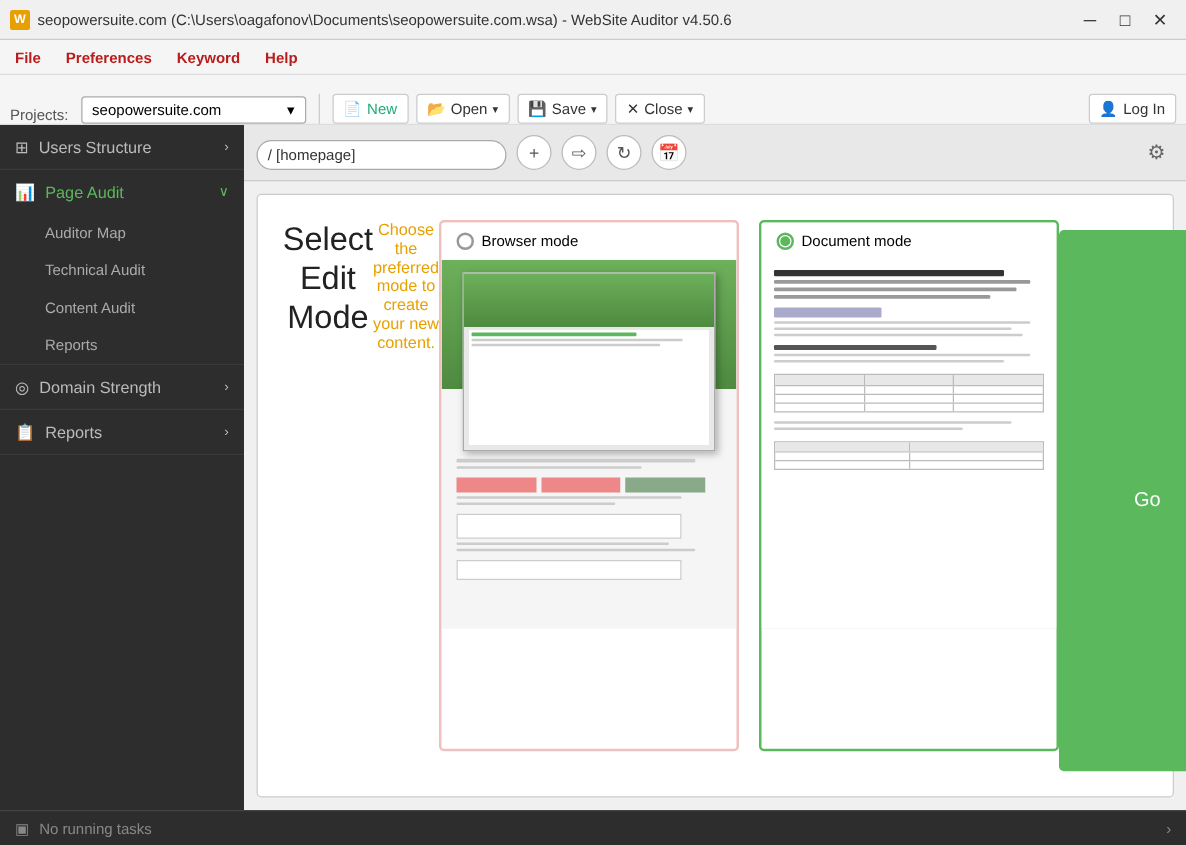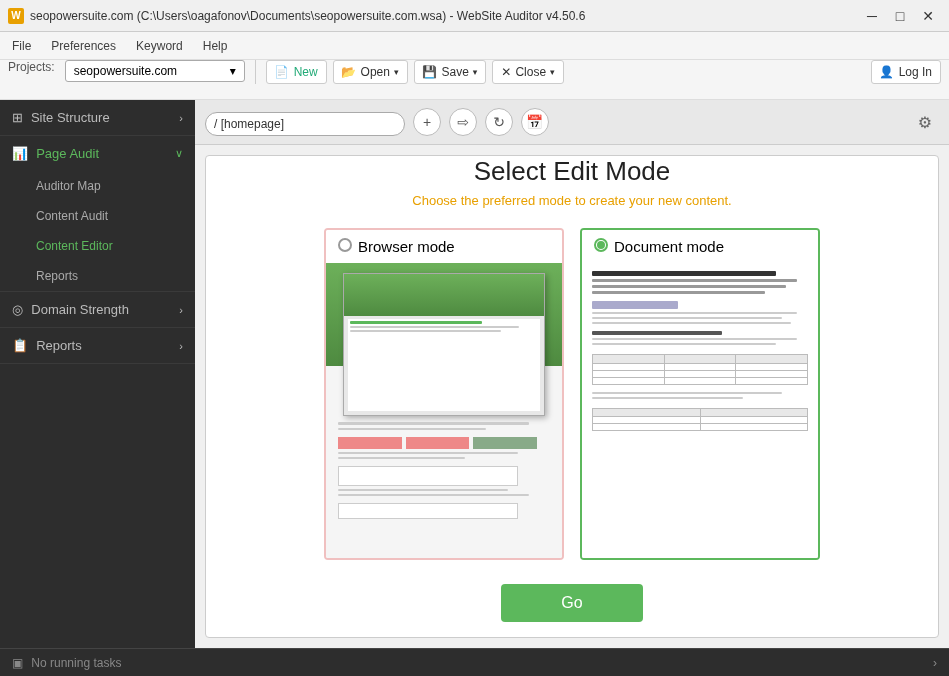--- a/index.html
+++ b/index.html
@@ -28,30 +28,31 @@
       display: flex;
       align-items: center;
       padding: 0 4px;
       border-bottom: 1px solid #ddd;
       gap: 4px;
     }
     .menu-item {
       padding: 3px 8px;
       cursor: pointer;
       font-size: 12px;
-      color: #404040;
+      color: #b91c1c;
       border-radius: 2px;
+      font-weight: bold;
     }
 
     
     .toolbar {
       background: #f5f5f5;
       height: 40px;
       display: flex;
-      align-items: flex-start;
+      align-items: flex-end;
       padding: 0 8px;
       border-bottom: 1px solid #ddd;
       gap: 6px;
     }
     .toolbar-label { font-size: 12px; color: #555; margin-right: 4px; }
     .project-dropdown {
       background: white;
       border: 1px solid #aaa;
       border-radius: 3px;
       padding: 3px 8px;
@@ -176,25 +177,26 @@
       background: #f0f0f0;
       overflow-y: auto;
       display: flex;
       flex-direction: column;
     }
 
     
     .dialog-overlay {
       flex: 1;
       display: flex;
-      flex-direction: column;
+      flex-direction: row;
       background: white;
       margin: 10px;
       border: 1px solid #ccc;
       border-radius: 4px;
+      padding: 20px;
       position: relative;
     }
 
     .dialog-title {
       text-align: center;
       font-size: 26px;
       font-weight: normal;
       color: #222;
       margin-bottom: 6px;
     }
@@ -220,21 +222,21 @@
       border-radius: 4px;
       overflow: hidden;
     }
     .mode-box.selected { border-color: #5cb85c; }
 
     .mode-header {
       display: flex;
       gap: 6px;
       padding: 8px 12px;
       background: white;
-      font-size: 15px;
+      font-size: 12px;
     }
 
     .radio-btn {
       width: 14px;
       height: 14px;
       border-radius: 50%;
       border: 2px solid #999;
       display: flex;
       align-items: center;
       justify-content: center;
@@ -326,34 +328,34 @@
   </button>
 </div>
 
 <div class="main-layout">
 
   <div class="sidebar">
 
     <div class="sidebar-section">
       <div class="sidebar-header">
         <span>⊞</span>
-        <span>Site Structure</span>
+        <span>Users Structure</span>
         <span class="chevron">›</span>
       </div>
     </div>
 
     <div class="sidebar-section">
       <div class="sidebar-header active">
         <span style="color:#5cb85c;">📊</span>
         <span>Page Audit</span>
         <span class="chevron">∨</span>
       </div>
       <div class="sidebar-sub-item">Auditor Map</div>
+      <div class="sidebar-sub-item">Technical Audit</div>
       <div class="sidebar-sub-item">Content Audit</div>
-      <div class="sidebar-sub-item active" style="color:#5cb85c;">Content Editor</div>
       <div class="sidebar-sub-item">Reports</div>
     </div>
 
     <div class="sidebar-section">
       <div class="sidebar-header">
         <span>◎</span>
         <span>Domain Strength</span>
         <span class="chevron">›</span>
       </div>
     </div>

